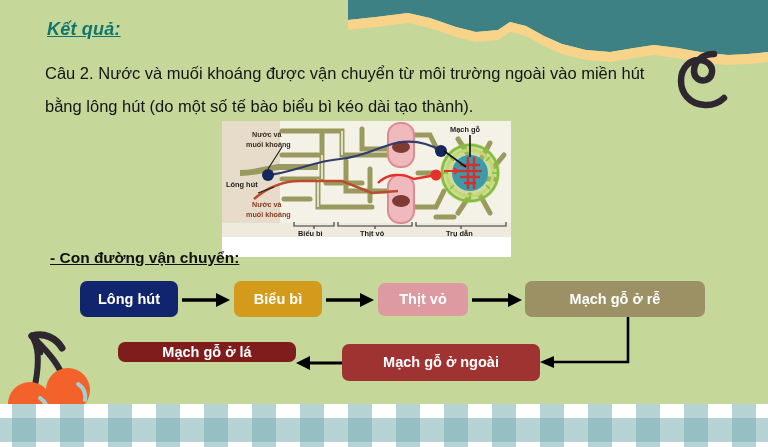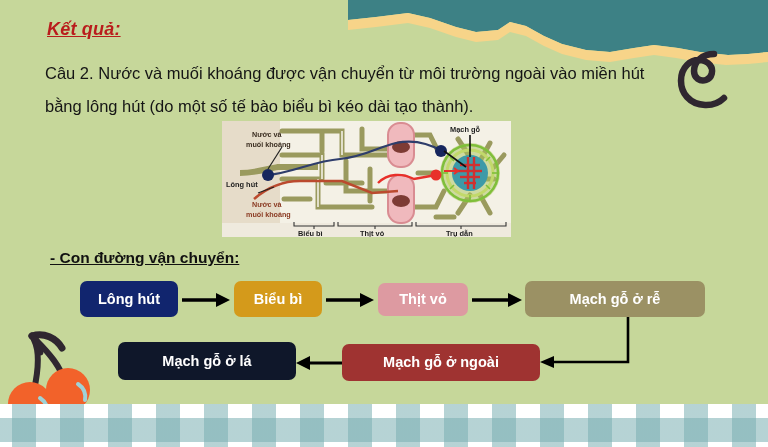--- a/index.html
+++ b/index.html
@@ -54,39 +54,39 @@
     background-position: 12px 0px, 0px 14px;
   }
 
   
   .heading {
     position: absolute;
     left: 47px; top: 19px;
     font-size: 18px;
     font-weight: bold;
     font-style: italic;
-    color: #b91c1c;
+    color: #0f766e;
     text-decoration: underline;
     letter-spacing: .2px;
   }
   .para {
     position: absolute;
     left: 45px; top: 57px;
     width: 600px;
     font-size: 16.5px;
     line-height: 33px;
     color: #151515;
   }
   .para b { font-weight: normal; }
 
   
   .diagram {
     position: absolute;
     left: 222px; top: 121px;
-    width: 289px; height: 116px;
+    width: 289px; height: 136px;
     background: #ffffff;
     overflow: hidden;
   }
   .diagram svg { display: block; }
 
   
   .flow-heading {
     position: absolute;
     left: 50px; top: 249px;
     font-size: 15.5px;
@@ -109,21 +109,21 @@
     font-size: 14.5px;
     text-align: center;
     white-space: nowrap;
     line-height: 1;
   }
   #box-longhut   { left: 80px;  top: 281px; width: 98px;  height: 36px; background: #11256e; }
   #box-bieubi    { left: 234px; top: 281px; width: 88px;  height: 36px; background: #d49a1b; }
   #box-thitvo    { left: 378px; top: 283px; width: 90px;  height: 33px; background: #dd9aa1; }
   #box-machgore  { left: 525px; top: 281px; width: 180px; height: 36px; background: #9b9164; }
   #box-machgothan{ left: 342px; top: 344px; width: 198px; height: 37px; background: #9f3331; }
-  #box-machgola  { left: 118px; top: 342px; width: 178px; height: 38px; background: #0f172a; }
+  #box-machgola  { left: 118px; top: 342px; width: 178px; height: 20px; background: #7f1d1d; }
 
   .arrow { position: absolute; pointer-events: none; }
 </style>
 </head>
 <body>
 
 <div id="slide">
 
   <svg class="deco-top" viewBox="0 0 420 78" preserveAspectRatio="none">
     <path d="M0,20 L28,17 L60,13 L82,18 L108,27 L128,32 L150,30 L162,22 L178,26 L196,36 L214,44

